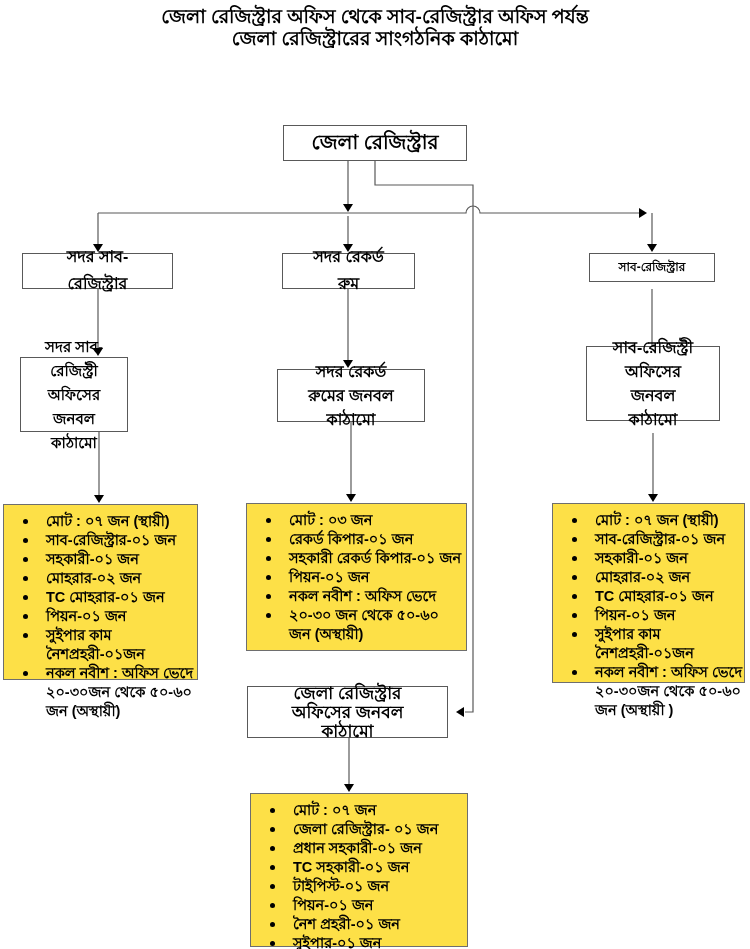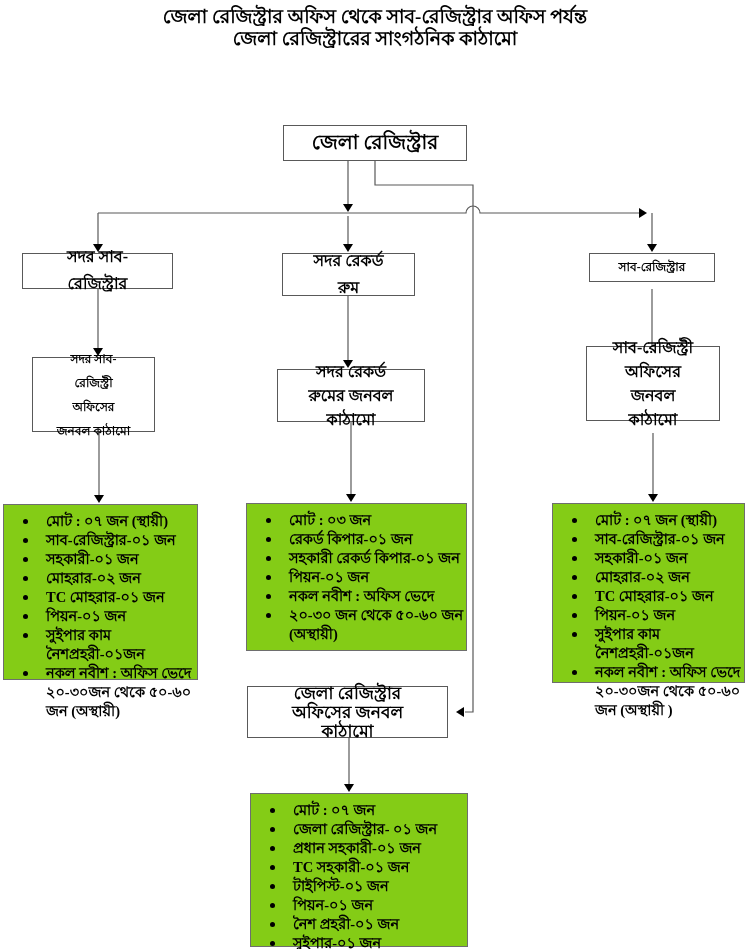--- a/index.html
+++ b/index.html
@@ -1,33 +1,33 @@
 <!DOCTYPE html>
 <html><head>
 <meta charset="utf-8">
 <style>
   html,body { margin:0; padding:0; background:#fff; }
   .stage {
     position:relative; width:750px; height:949px; background:#ffffff;
-    font-family:Liberation Serif, serif; color:#000;
+    font-family:Liberation Sans, sans-serif; color:#000;
   }
   .title-line {
     position:absolute; left:0; right:0; text-align:center;
     font-weight:bold; font-size:19px; line-height:22px; color:#000;
   }
   .wires { position:absolute; left:0; top:0; pointer-events:none; }
   .node {
     position:absolute; box-sizing:border-box;
     border:1px solid #595959; background:#fff;
     display:flex; align-items:center; justify-content:center;
     text-align:center; font-weight:bold; color:#000; padding:2px 22px;
   }
   .listbox {
     position:absolute; box-sizing:border-box;
-    border:1px solid #6e6e6e; background:#84cc16;
+    border:1px solid #6e6e6e; background:#fde047;
   }
   ul.plist {
     list-style:none; margin:0; padding:7px 2px 0 0;
     font-size:14.5px; line-height:19px; font-weight:600; color:#000;
   }
   ul.plist li { position:relative; padding-left:42px; }
   ul.plist li::before {
     content:""; position:absolute; left:19px; top:7px;
     width:5px; height:5px; border-radius:50%; background:#000;
   }
@@ -76,24 +76,24 @@
       <polygon points="346,494 356,494 351,502"></polygon>
       <polygon points="648,494 658,494 653,502"></polygon>
       <polygon points="464,707 464,717 456,712"></polygon>
       <polygon points="344,784 354,784 349,792"></polygon>
     </g>
   </svg>
 
   <div class="node" style="left:283px; top:125px; width:184px; height:36px; font-size:20px;">জেলা রেজিস্ট্রার</div>
 
   <div class="node" style="left:22px; top:253px; width:151px; height:36px; font-size:16px;">সদর সাব-রেজিস্ট্রার</div>
-  <div class="node" style="left:282px; top:253px; width:133px; height:43px; font-size:16px;">সদর রেকর্ড রুম</div>
+  <div class="node" style="left:282px; top:253px; width:133px; height:36px; font-size:16px;">সদর রেকর্ড রুম</div>
   <div class="node" style="left:589px; top:253px; width:126px; height:29px; font-size:12px;">সাব-রেজিস্ট্রার</div>
 
-  <div class="node" style="left:32px; top:357px; width:123px; height:75px; font-size:12px; line-height:24px;">সদর সাব-রেজিস্ট্রী অফিসের জনবল কাঠামো</div>
+  <div class="node" style="left:20px; top:357px; width:108px; height:75px; font-size:15px; line-height:24px;">সদর সাব-রেজিস্ট্রী অফিসের জনবল কাঠামো</div>
   <div class="node" style="left:277px; top:369px; width:148px; height:53px; font-size:16px; line-height:24px;">সদর রেকর্ড রুমের জনবল কাঠামো</div>
   <div class="node" style="left:586px; top:346px; width:134px; height:75px; font-size:16px; line-height:24px;">সাব-রেজিস্ট্রী অফিসের জনবল কাঠামো</div>
 
   <div class="listbox" style="left:3px; top:504px; width:195px; height:176px;">
     <ul class="plist">
       <li>মোট : ০৭ জন (স্থায়ী)</li>
       <li>সাব-রেজিস্ট্রার-০১ জন</li>
       <li>সহকারী-০১ জন</li>
       <li>মোহরার-০২ জন</li>
       <li>TC মোহরার-০১ জন</li>

